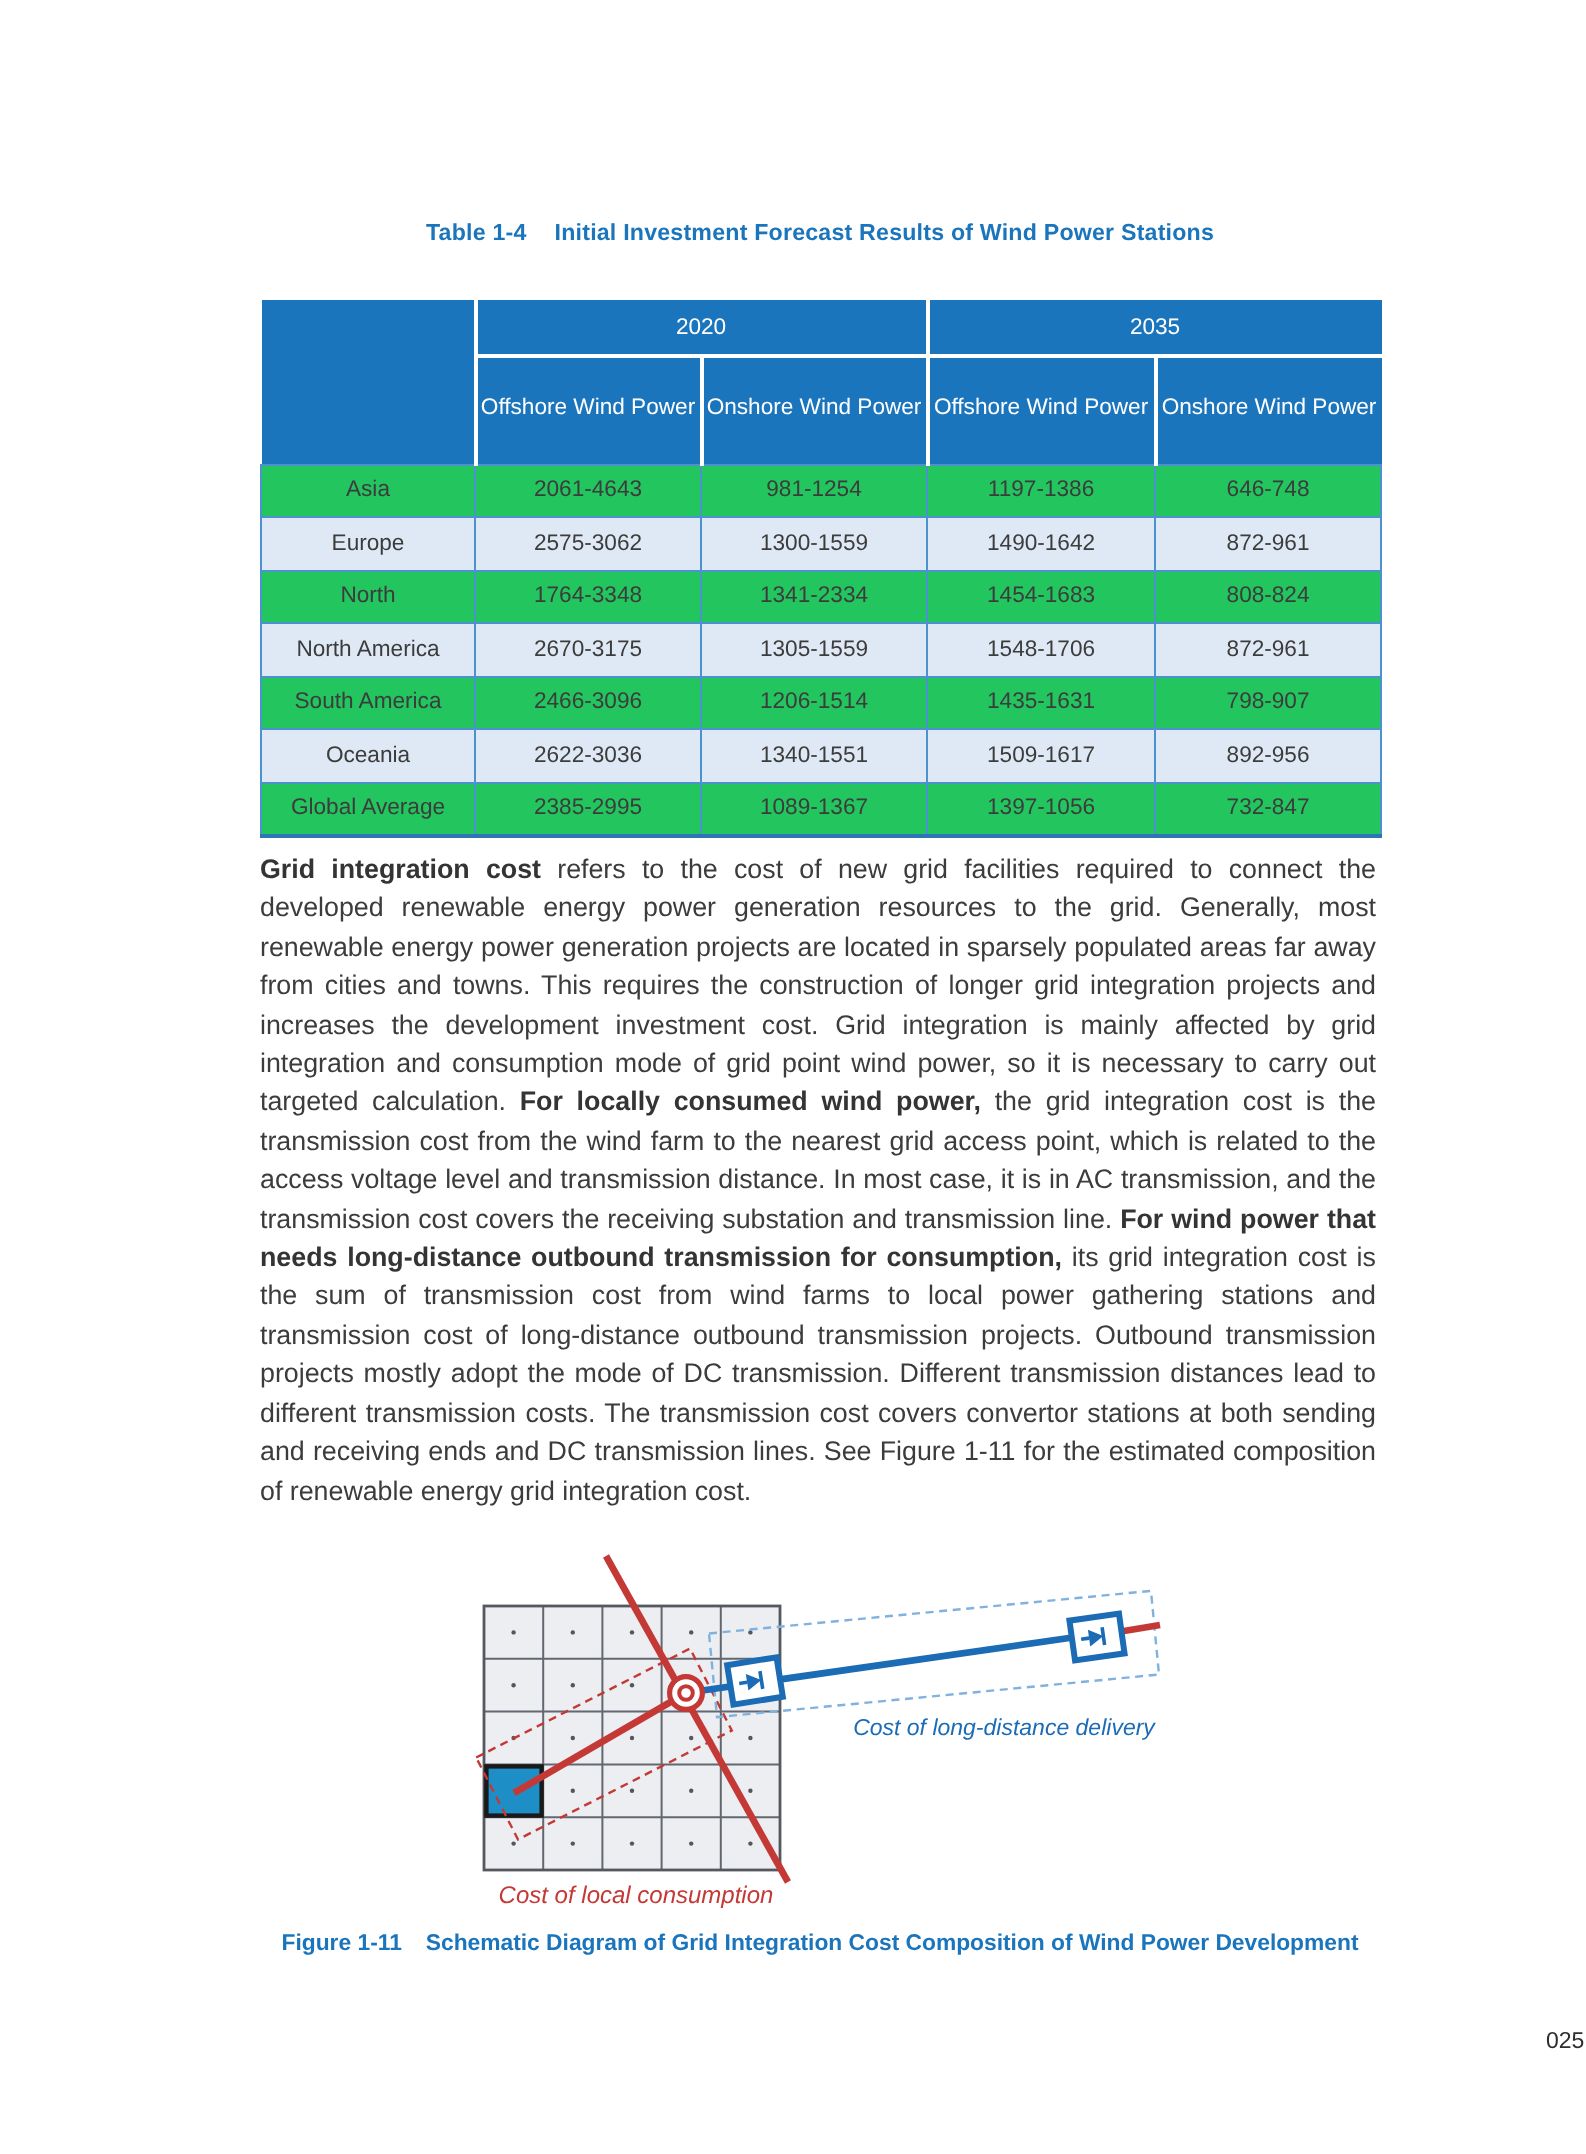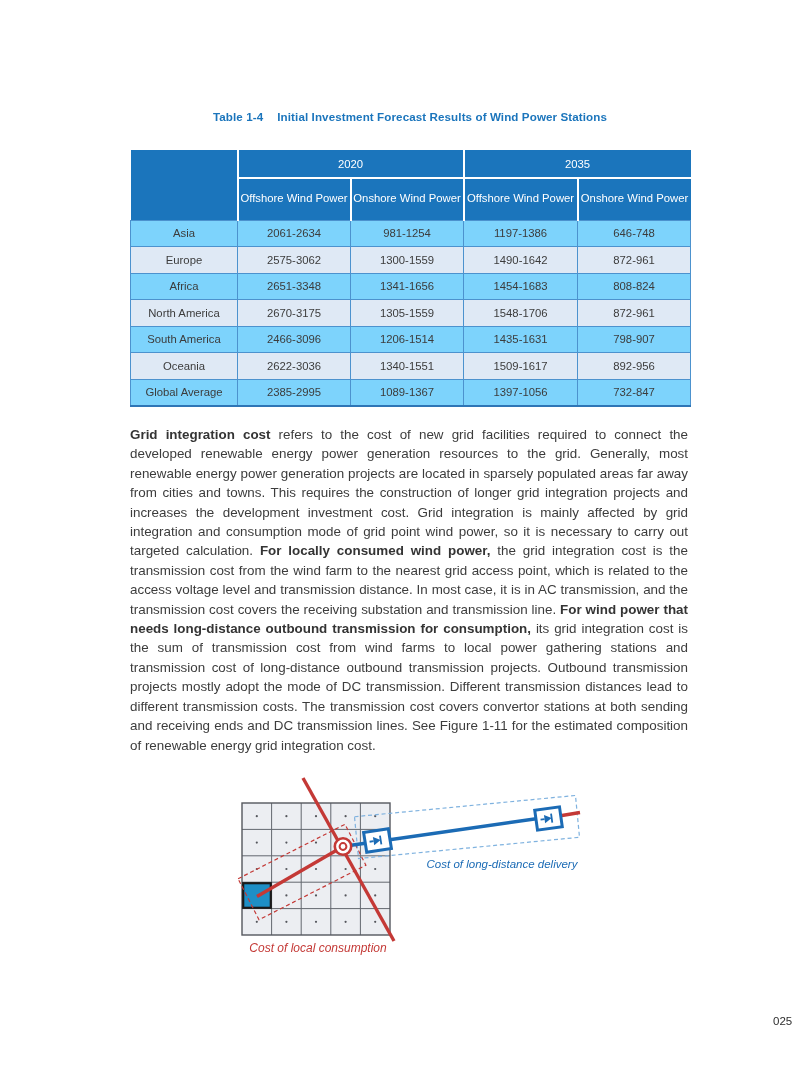--- a/index.html
+++ b/index.html
@@ -21,26 +21,26 @@
   
   table.data-table {
     position:absolute; top:150px; left:130px; width:560px;
     border-collapse:collapse; table-layout:fixed; font-size:11.3px;
     border-bottom:2.5px solid #2E75B6;
   }
   table.data-table thead th {
     background:#1B75BC; color:#ffffff; font-weight:400; text-align:center; padding:0;margin-left:36px;
   }
   tr.year-row th { height:28px; }
-  tr.sub-row th  { height:42px; line-height:1.4; padding:2px 10px; }
+  tr.sub-row th  { height:54px; line-height:1.4; padding:2px 10px; }
   tr.year-row th.yr { border-left:2px solid #ffffff; }
   tr.sub-row th { border-left:2px solid #ffffff; border-top:2px solid #ffffff; }
   table.data-table tbody td {
     height:26.5px; text-align:center; color:#3C3C3C;
-    border:1px solid #4C92CE; background:#7dd3fc;
+    border:1px solid #4C92CE; background:#22c55e;
   }
   table.data-table tbody tr:nth-child(even) td { background:#DFE9F5; }
   
   .body-text {
     position:absolute; top:425px; left:130px; width:558px;
     font-size:13.4px; line-height:19.4px; color:#3C3C3C; text-align:justify;
   }
   .body-text b { font-weight:700; color:#343434; }
   
   .figure-wrap { position:absolute; top:770px; left:200px; width:420px; height:195px;font-style:italic; }
@@ -79,36 +79,36 @@
       <tr class="sub-row">
         <th>Offshore Wind Power</th>
         <th>Onshore Wind Power</th>
         <th>Offshore Wind Power</th>
         <th>Onshore Wind Power</th>
       </tr>
     </thead>
     <tbody>
       <tr>
         <td>Asia</td>
-        <td>2061-2634</td>
+        <td>2061-4643</td>
         <td>981-1254</td>
         <td>1197-1386</td>
         <td>646-748</td>
       </tr>
       <tr>
         <td>Europe</td>
         <td>2575-3062</td>
         <td>1300-1559</td>
         <td>1490-1642</td>
         <td>872-961</td>
       </tr>
       <tr>
-        <td>Africa</td>
-        <td>2651-3348</td>
-        <td>1341-1656</td>
+        <td>North</td>
+        <td>1764-3348</td>
+        <td>1341-2334</td>
         <td>1454-1683</td>
         <td>808-824</td>
       </tr>
       <tr>
         <td>North America</td>
         <td>2670-3175</td>
         <td>1305-1559</td>
         <td>1548-1706</td>
         <td>872-961</td>
       </tr>
@@ -199,16 +199,19 @@
         <rect x="-12.5" y="-10" width="25" height="20" fill="#ffffff" stroke="#1B6BB5" stroke-width="3"></rect>
         <path d="M-8 0 H-4 M3.2 -4.5 V4.5" stroke="#1B6BB5" stroke-width="1.8" fill="none"></path>
         <path d="M-4 -4.2 L-4 4.2 L3.2 0 Z" fill="#1B6BB5"></path>
       </g>
 
       <text x="502" y="867.5" text-anchor="middle" font-size="11.5" fill="#1B6BB5">Cost of long-distance delivery</text>
       <text x="318" y="951.5" text-anchor="middle" font-size="12" fill="#C43936">Cost of local consumption</text>
     </svg>
   </div>
 
+  <div class="figure-caption">
+    <span class="cap-label">Figure 1-11</span><span>Schematic Diagram of Grid Integration Cost Composition of Wind Power Development</span>
+  </div>
 
   <div class="page-number">025</div>
 
 </div>
 
 </body></html>

